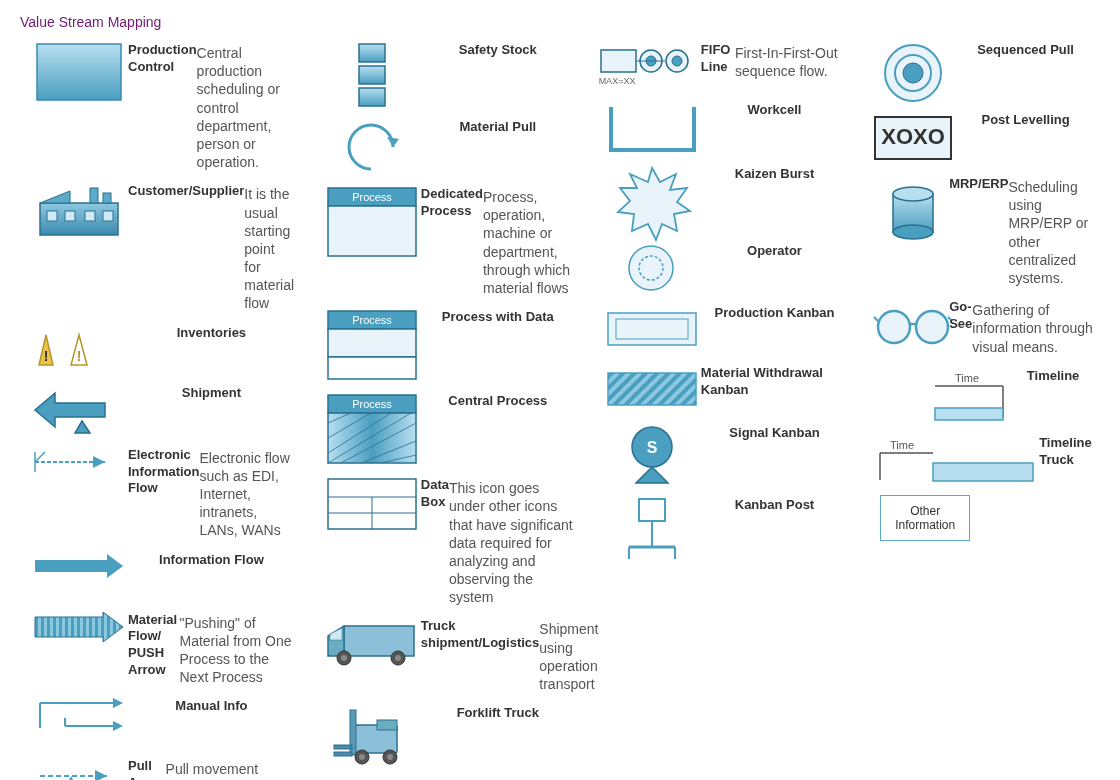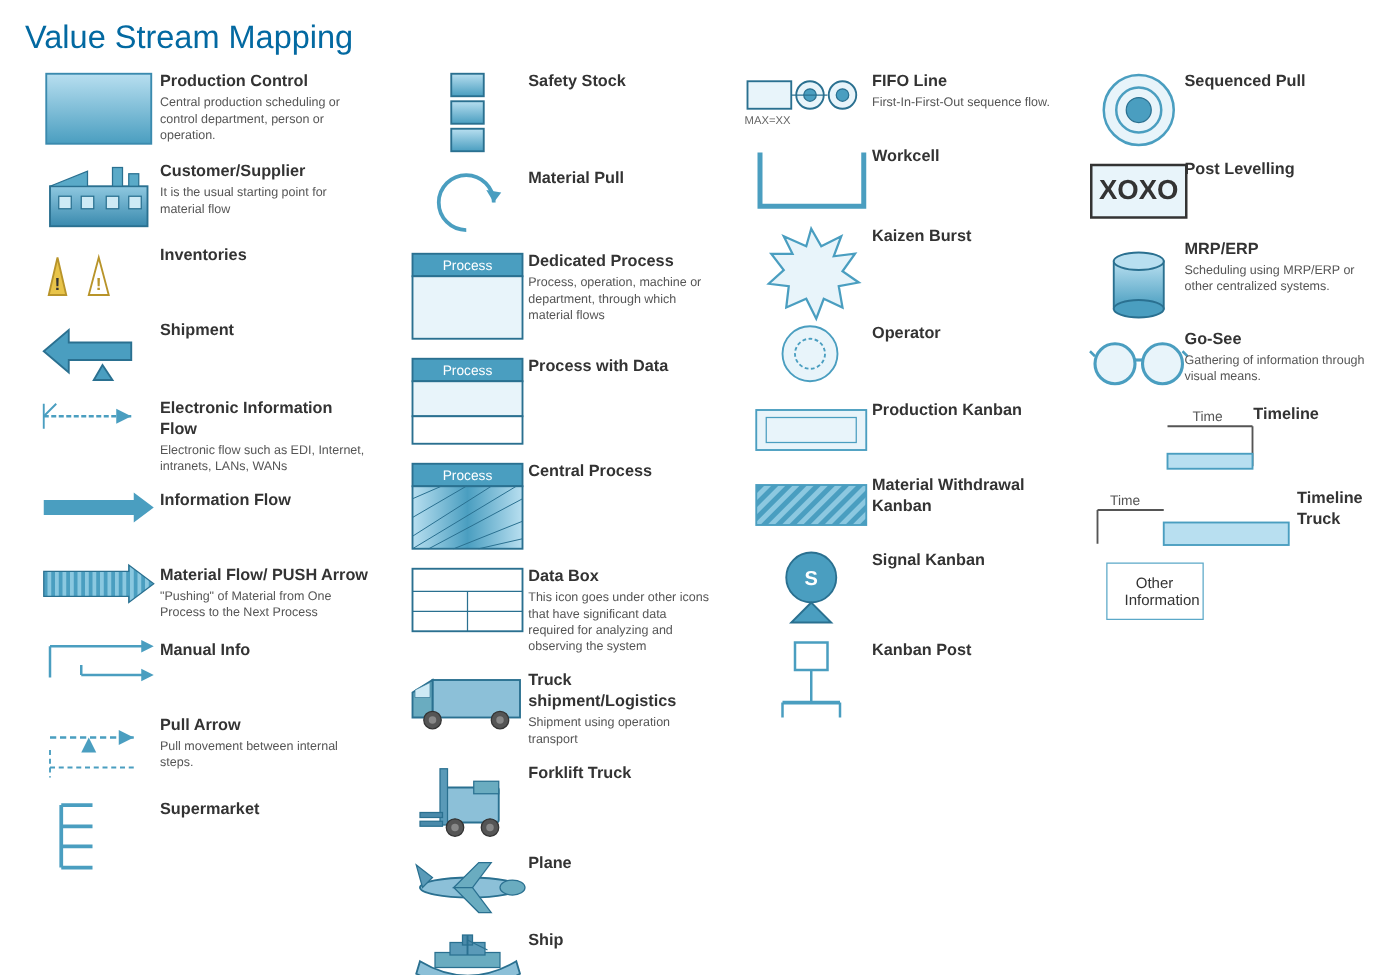--- a/index.html
+++ b/index.html
@@ -5,23 +5,23 @@
     * { margin: 0; padding: 0; box-sizing: border-box; }
     body {
       font-family: Arial, sans-serif;
       background: #fff;
       color: #333;
       width: 1120px;
       min-height: 780px;
       overflow-x: hidden;
     }
     h1 {
-      font-size: 26px;
+      font-size: 14px;
       font-weight: normal;
-      color: #0369a1;
+      color: #701a75;
       padding: 14px 20px 8px 20px;
     }
     .content {
       display: flex;
       flex-direction: row;
       padding: 0 10px;
       gap: 0;
     }
     .column {
       display: flex;
@@ -45,48 +45,48 @@
       width: 100px;
       min-width: 100px;
       display: flex;
       align-items: center;
       justify-content: center;
       flex-shrink: 0;
       padding-left: 22px;
     }
     .text-area {
       display: flex;
-      flex-direction: column;
+      flex-direction: row;
       justify-content: center;
       flex: 1;
     }
     .item-title {
       font-size: 13px;
       font-weight: bold;
       color: #333;
       line-height: 1.3;
     }
     .item-desc {
-      font-size: 10px;
+      font-size: 14px;
       color: #555;
       line-height: 1.3;
       margin-top: 2px;
     }
 
     
     svg { overflow: visible; }
 
     
     .other-info-box {
       border: 1.5px solid #5ba8c8;
       padding: 8px 14px;
       font-size: 12px;
       color: #333;
       text-align: center;
-      width: 78px;
+      width: 90px;
     }
   </style>
 </head>
 <body>
 
 <h1>Value Stream Mapping</h1>
 
 <div class="content">
 
   <div class="column col1">

